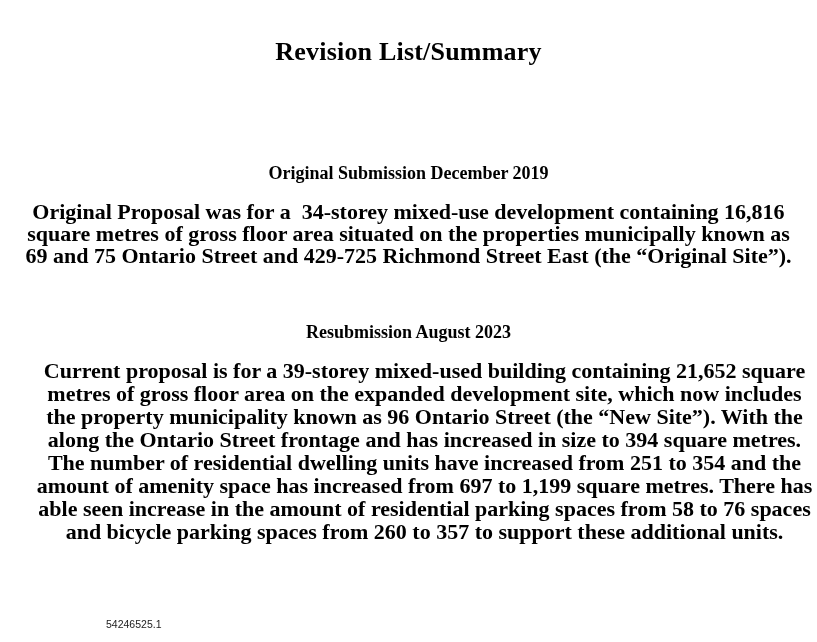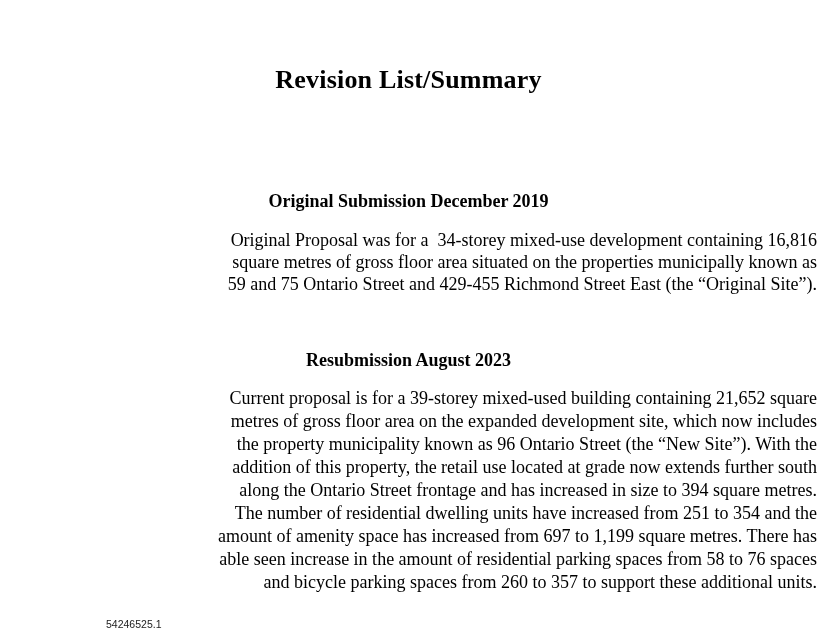--- a/index.html
+++ b/index.html
@@ -12,21 +12,21 @@
     width: 817px;
     height: 642px;
     background: #ffffff;
     color: #000000;
     font-family: "Liberation Serif", "DejaVu Serif", serif;
     overflow: hidden;
     margin: 0 auto;
   }
   .doc-title {
     margin: 0;
-    padding-top: 64px;
+    padding-top: 36px;
     font-size: 26px;
     line-height: 31px;
     font-weight: bold;
     text-align: center;
     letter-spacing: 0.2px;
   }
   .section-heading {
     margin: 16px;
     font-size: 18px;
     line-height: 22px;
@@ -35,22 +35,23 @@
   }
   .section-original .section-heading {
     margin-top: 95px;
   }
   .section-resubmission .section-heading {
     margin-top: 54px;
     text-align: center;
   }
   .paragraph {
     margin: 0;
-    text-align: right;
-    font-size: 18px;
+    text-align: center;
+    font-size: 22px;
+    font-weight: bold;
   }
   .para-original {
     margin-top: 17px;
     line-height: 22px;
   }
   .para-resubmission {
     margin-top: 13px;
     line-height: 23px;
     padding-left: 32px;
   }
@@ -72,31 +73,30 @@
 
 <div class="page">
 
   <h1 class="doc-title">Revision List/Summary</h1>
 
   <section class="doc-section section-original">
     <h2 class="section-heading">Original Submission December 2019</h2>
     <div class="paragraph para-original">
         <div class="line">Original Proposal was for a  34-storey mixed-use development containing 16,816</div>
         <div class="line">square metres of gross floor area situated on the properties municipally known as</div>
-        <div class="line">59 and 75 Ontario Street and 429-455 Richmond Street East (the “Original Site”).</div>
+        <div class="line">69 and 75 Ontario Street and 429-725 Richmond Street East (the “Original Site”).</div>
       </div>
   </section>
 
   <section class="doc-section section-resubmission">
     <h2 class="section-heading">Resubmission August 2023</h2>
     <div class="paragraph para-resubmission">
         <div class="line">Current proposal is for a 39-storey mixed-used building containing 21,652 square</div>
         <div class="line">metres of gross floor area on the expanded development site, which now includes</div>
         <div class="line">the property municipality known as 96 Ontario Street (the “New Site”). With the</div>
-        <div class="line">addition of this property, the retail use located at grade now extends further south</div>
         <div class="line">along the Ontario Street frontage and has increased in size to 394 square metres.</div>
         <div class="line">The number of residential dwelling units have increased from 251 to 354 and the</div>
         <div class="line">amount of amenity space has increased from 697 to 1,199 square metres. There has</div>
         <div class="line">able seen increase in the amount of residential parking spaces from 58 to 76 spaces</div>
         <div class="line">and bicycle parking spaces from 260 to 357 to support these additional units.</div>
       </div>
   </section>
 
   <div class="doc-footer">54246525.1</div>
 

